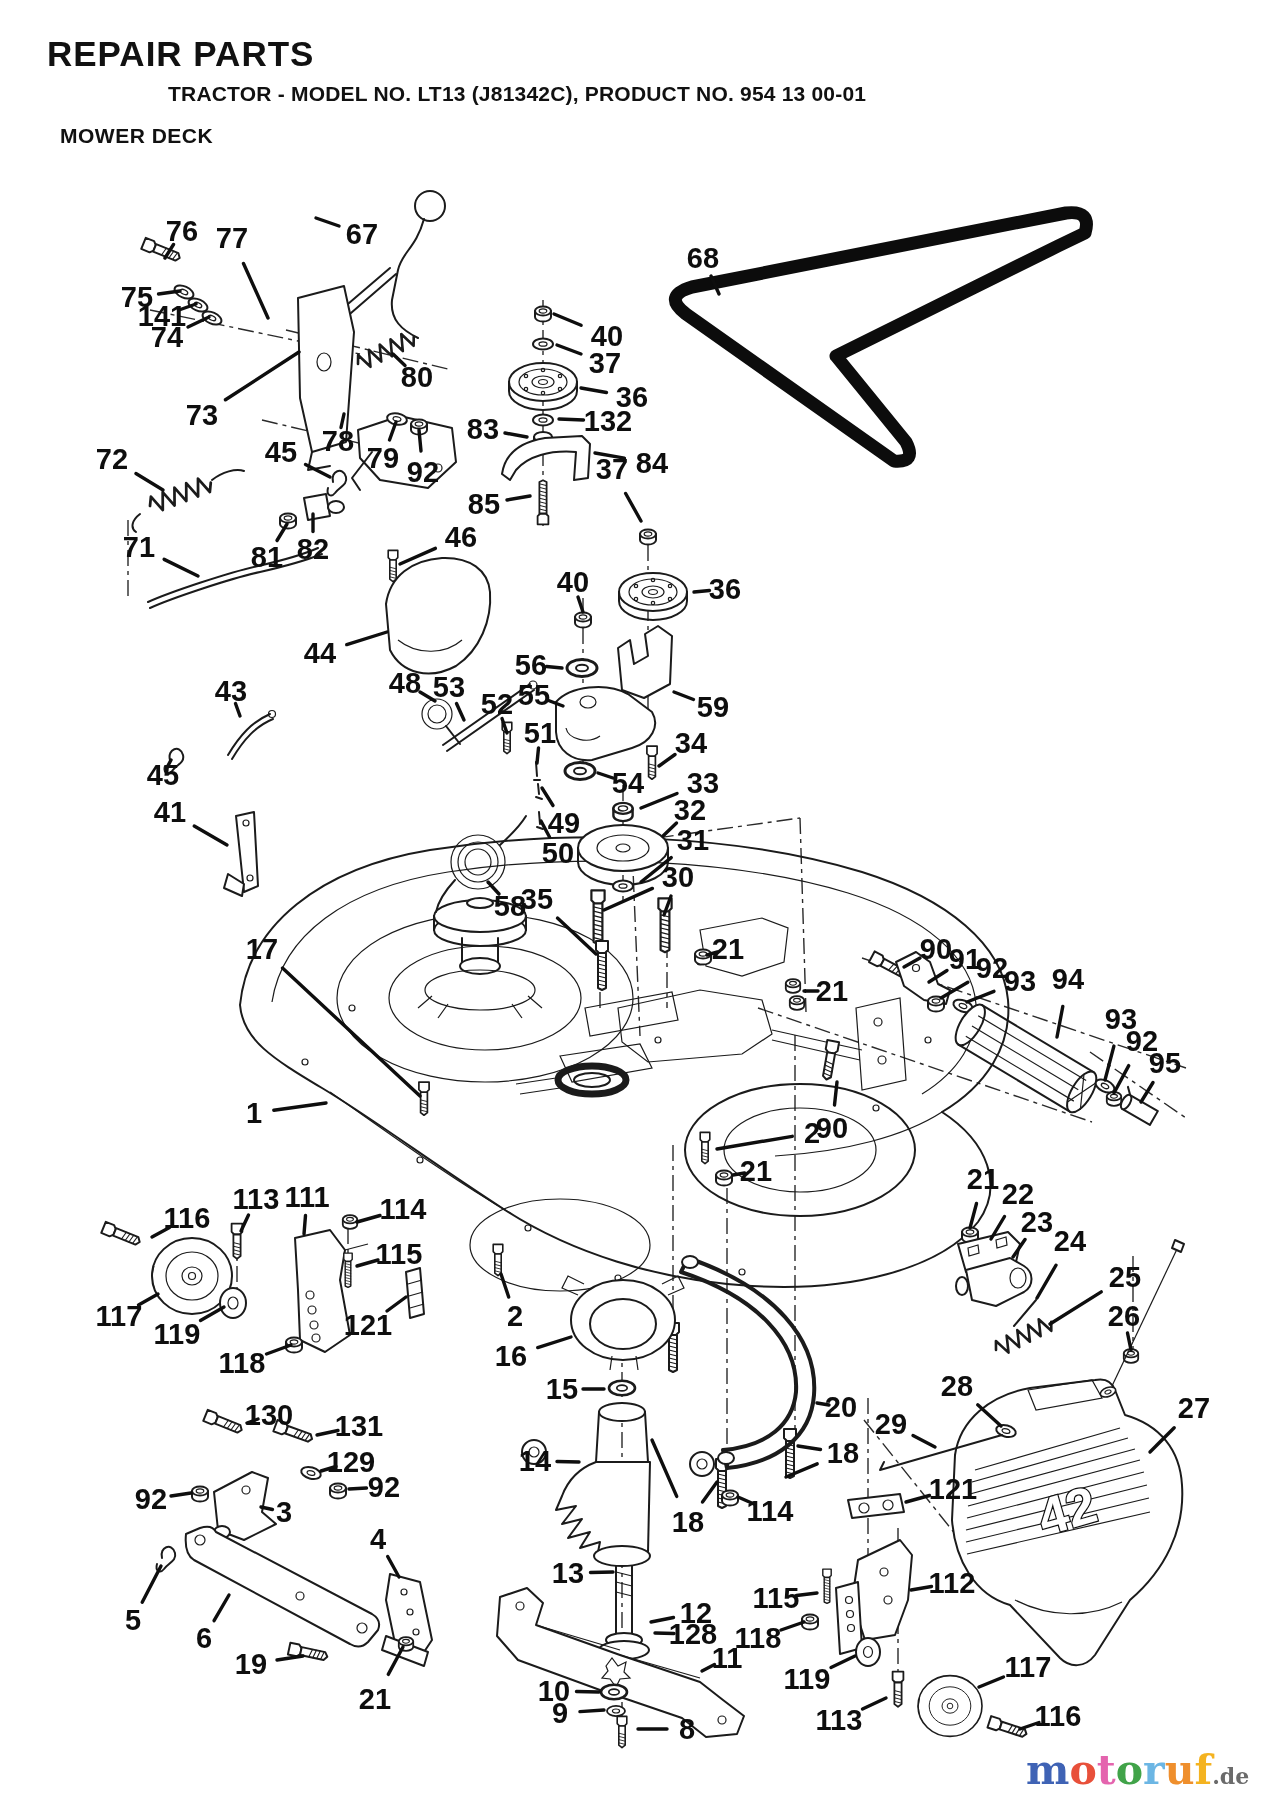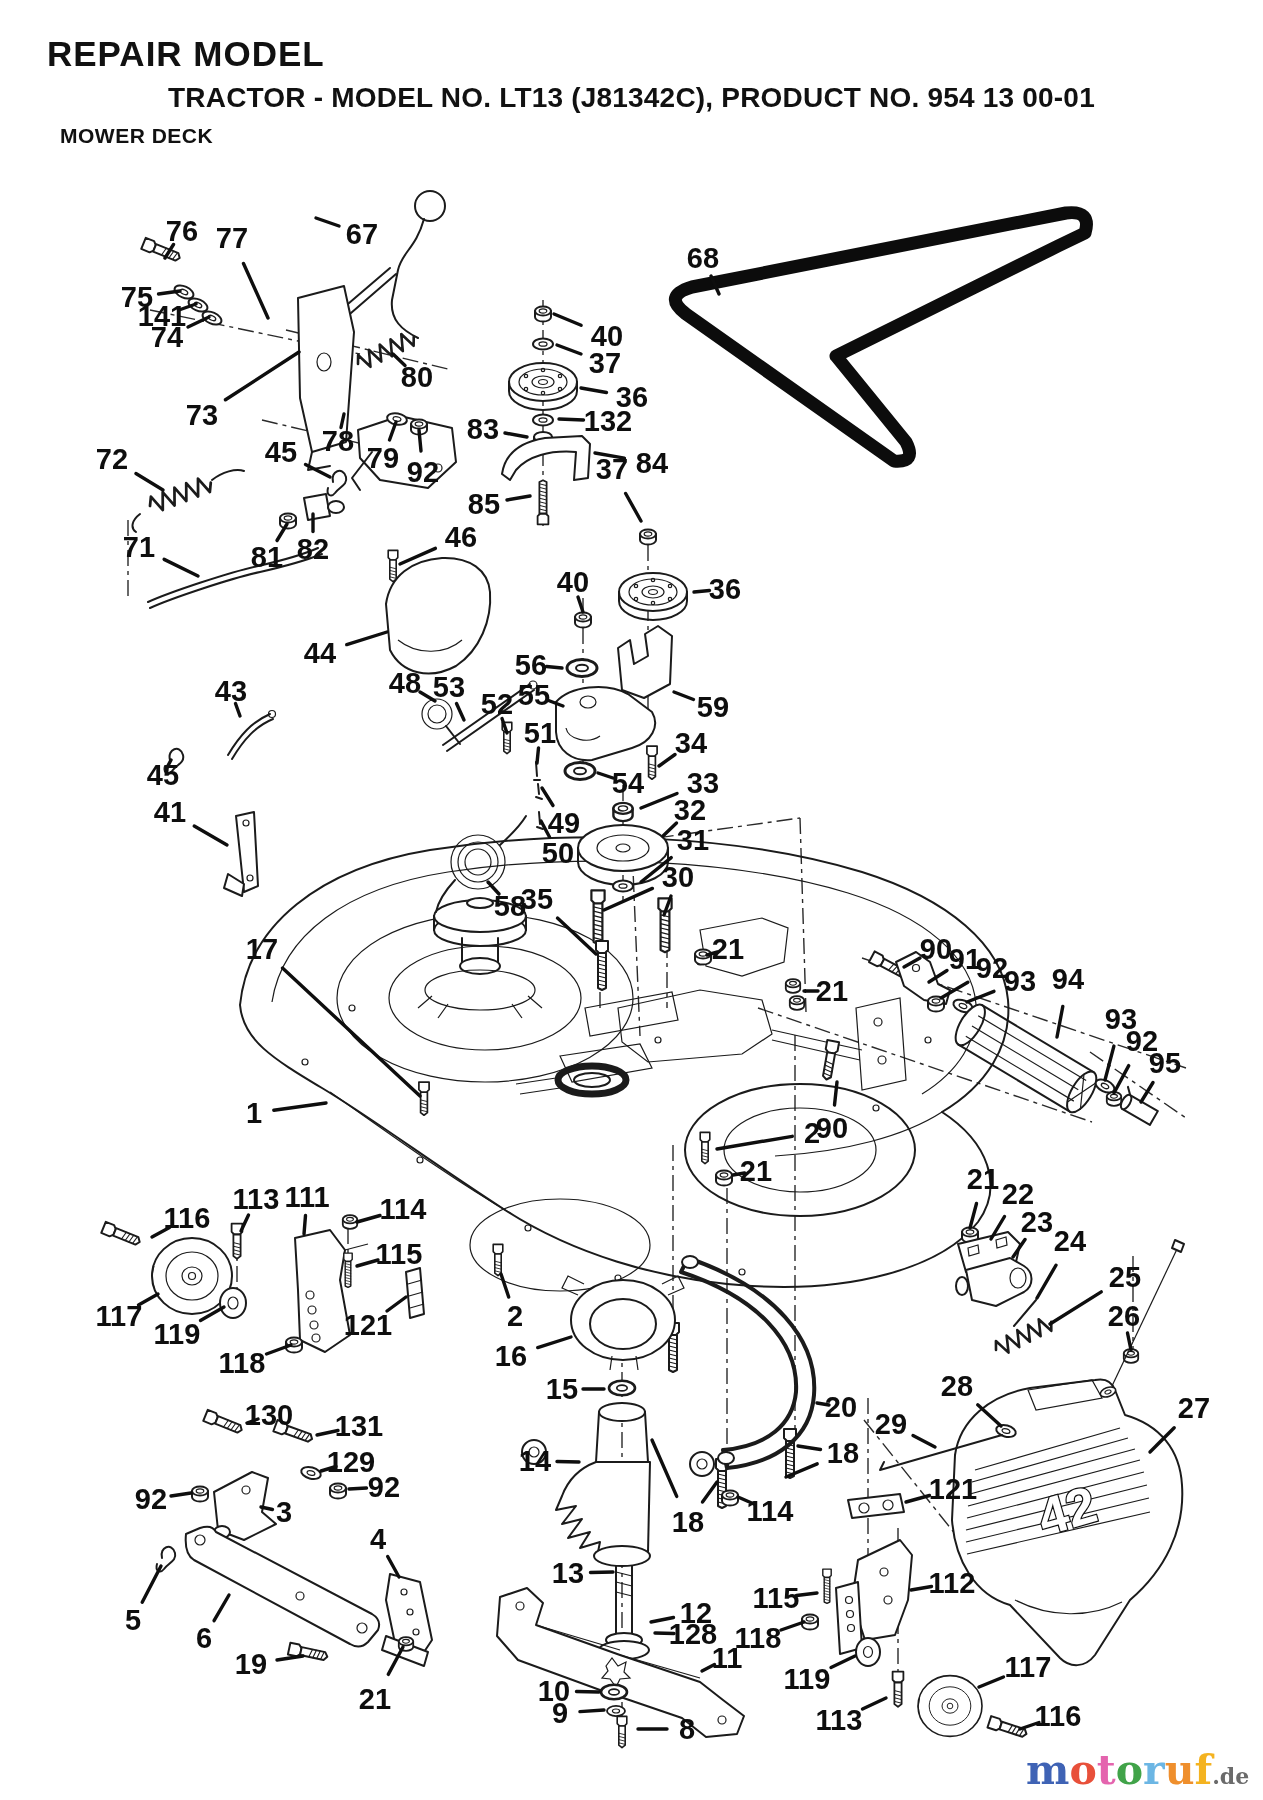--- a/index.html
+++ b/index.html
@@ -1,40 +1,40 @@
 <!DOCTYPE html>
 <html><head>
 <meta charset="utf-8">
 <style>
   html,body{margin:0;padding:0;background:#e8e8e8;}
   #page{position:relative;width:1263px;height:1800px;background:#ffffff;overflow:hidden;
         font-family:"Liberation Sans",sans-serif;color:#111;}
   .hdr-title{position:absolute;left:47px;top:34px;font-size:35px;font-weight:bold;letter-spacing:1px;}
-  .hdr-sub{position:absolute;left:168px;top:82px;font-size:28px;font-weight:bold;letter-spacing:0.2px;}
+  .hdr-sub{position:absolute;left:168px;top:82px;font-size:21px;font-weight:bold;letter-spacing:0.2px;}
   .hdr-sec{position:absolute;left:60px;top:124px;font-size:21px;font-weight:bold;letter-spacing:0.5px;}
   svg{position:absolute;left:0;top:0;}
   svg *{vector-effect:none;}
   .ln{stroke:#1b1b1b;stroke-width:2;fill:none;stroke-linecap:round;stroke-linejoin:round;}
   .lnthin{stroke:#1b1b1b;stroke-width:1.2;fill:none;}
   .fillw{fill:#fff;stroke:#1b1b1b;stroke-width:2;stroke-linejoin:round;}
   .dashdot{stroke:#2a2a2a;stroke-width:1.4;fill:none;stroke-dasharray:16 5 4 5;}
   .leader{stroke:#0e0e0e;stroke-width:3.4;stroke-linecap:round;}
   .plabel{font-family:"Liberation Sans",sans-serif;font-size:29px;font-weight:bold;fill:#0e0e0e;text-anchor:middle;}
   .belt{stroke:#0c0c0c;stroke-width:13;fill:none;stroke-linejoin:round;stroke-linecap:round;}
   .size42{font-family:"Liberation Sans",sans-serif;font-size:52px;font-weight:bold;fill:#ffffff;
           stroke:#111;stroke-width:2.4;paint-order:stroke;text-anchor:middle;}
   .wm{position:absolute;left:1026px;top:1746px;font-family:"DejaVu Serif",serif;
       font-weight:bold;font-size:41px;letter-spacing:0px;text-align:right;}
   .wm .suf{font-size:22px;color:#6b6b6b;font-weight:bold;}
 </style>
 </head>
 <body>
 
 <div id="page">
-  <div class="hdr-title">REPAIR MODEL</div>
+  <div class="hdr-title">REPAIR PARTS</div>
   <div class="hdr-sub">TRACTOR - MODEL NO. LT13 (J81342C), PRODUCT NO. 954 13 00-01</div>
   <div class="hdr-sec">MOWER DECK</div>
 
   <svg id="dsvg" width="1263" height="1800" viewBox="0 0 1263 1800">
     <defs>
       <g id="g-bolt">
         <path class="fillw" d="M-7 -6 L2 -6 L5 -3 L5 3 L2 6 L-7 6 Z"></path>
         <path class="fillw" d="M5 -4 L29 -4 L32 0 L29 4 L5 4 Z"></path>
         <path class="ln" style="stroke-width:1.1" d="M16 -4 L14 4 M20 -4 L18 4 M24 -4 L22 4 M28 -4 L26 4"></path>
       </g>

